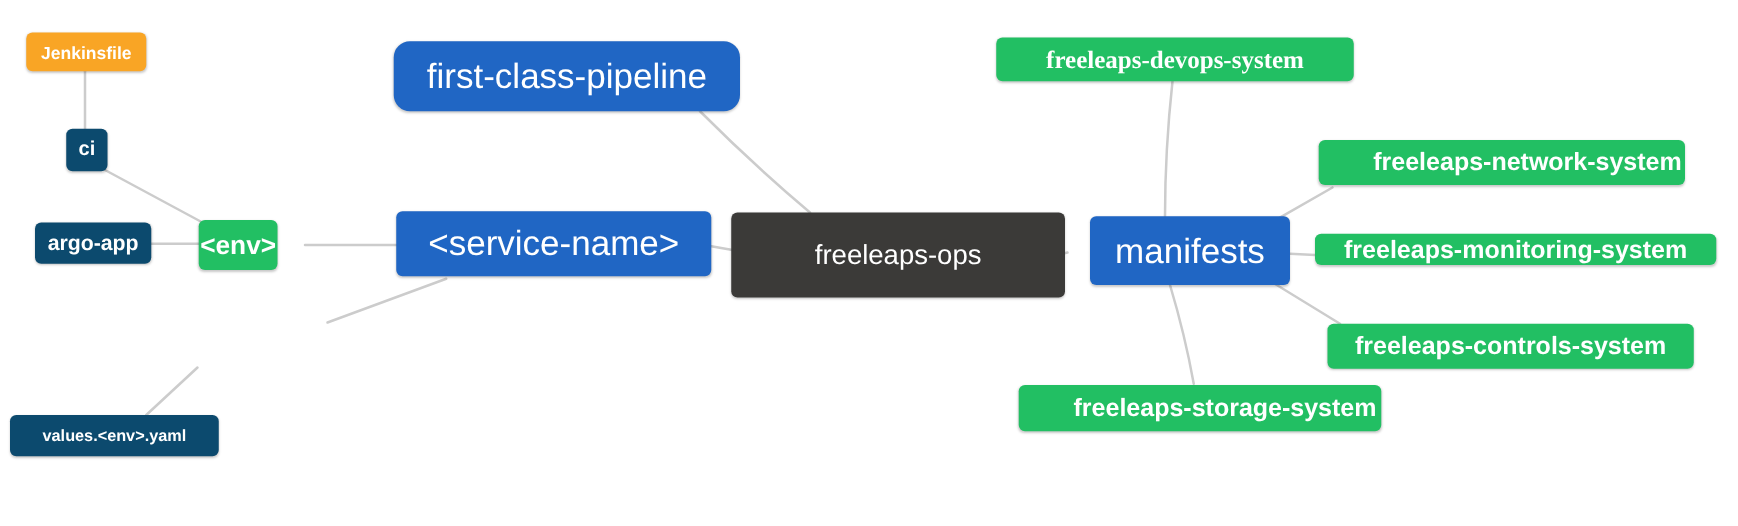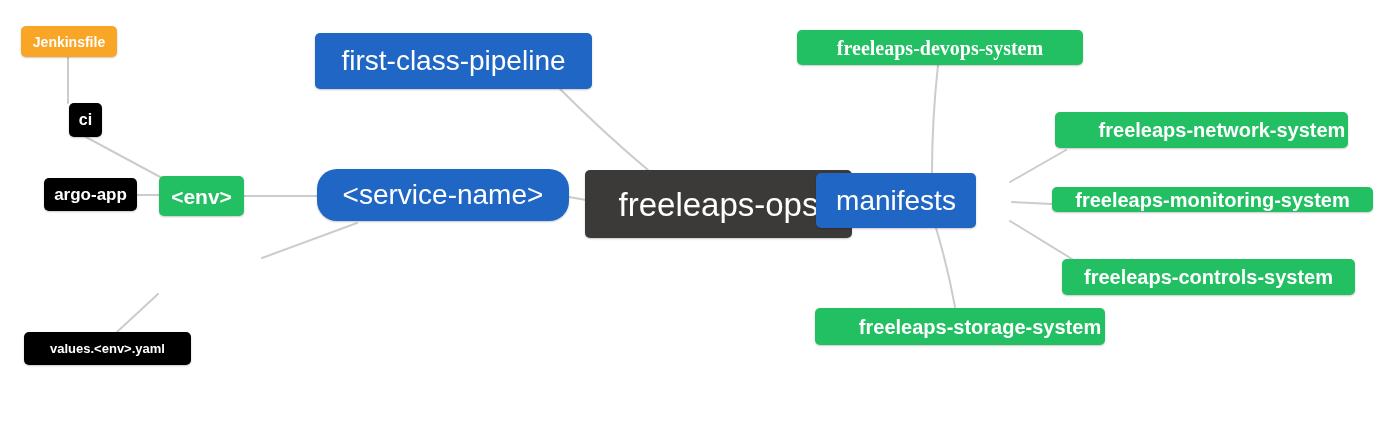--- a/index.html
+++ b/index.html
@@ -37,21 +37,21 @@
     white-space: nowrap;
     box-shadow: 0 1px 2px rgba(0,0,0,0.22);
     cursor: pointer;
     box-sizing: border-box;
     line-height: 1;
   }
   .c-root   { background: #3B3A38; font-weight: 400; }
   .c-blue   { background: #2066C4; font-weight: 400; }
   .c-green  { background: #22BF63; font-weight: 700; }
   .c-orange { background: #F9A525; font-weight: 700; }
-  .c-red    { background: #000000; font-weight: 700; margin-left: 16px; }
+  .c-red    { background: #0c4a6e; font-weight: 700; }
 </style>
 </head>
 <body>
 
 <div class="canvas">
 
   <svg class="edge-layer" viewBox="0 0 1390 421" xmlns="http://www.w3.org/2000/svg">
     <path d="M 68 57 L 68 103"></path>
     <path d="M 84 136 L 162 178"></path>
     <path d="M 121 195 L 159 195"></path>
@@ -67,32 +67,32 @@
     <path d="M 1010 221 L 1072 259"></path>
     <path d="M 936 228 Q 948 268 955 307"></path>
   </svg>
 
   <div class="node c-orange" style="left:21px;  top:26px;  width:96px;  height:31px; font-size:14px;">Jenkinsfile</div>
 
   <div class="node c-red" style="left:53px;  top:103px; width:33px;  height:34px; font-size:16px;">ci</div>
 
   <div class="node c-red" style="left:28px;  top:178px; width:93px;  height:33px; font-size:17px;">argo-app</div>
 
-  <div class="node c-green" style="left:159px; top:176px; width:85px;  height:40px; font-size:21px;">&lt;env&gt;</div>
+  <div class="node c-green" style="left:159px; top:176px; width:63px;  height:40px; font-size:21px;">&lt;env&gt;</div>
 
 
   <div class="node c-red" style="left:8px;   top:332px; width:167px; height:33px; font-size:13px;">values.&lt;env&gt;.yaml</div>
 
-  <div class="node c-blue" style="left:315px; top:33px;  width:277px; height:56px; font-size:28px;">first-class-pipeline</div>
+  <div class="node c-blue" style="left:315px; top:33px;  width:277px; height:56px; font-size:28px;border-radius:13px;">first-class-pipeline</div>
 
-  <div class="node c-blue" style="left:317px; top:169px; width:252px; height:52px; font-size:28px;border-radius:20px;">&lt;service-name&gt;</div>
+  <div class="node c-blue" style="left:317px; top:169px; width:252px; height:52px; font-size:28px;">&lt;service-name&gt;</div>
 
-  <div class="node c-root" style="left:585px; top:170px; width:267px; height:68px; font-size:33px;">freeleaps-ops</div>
+  <div class="node c-root" style="left:585px; top:170px; width:267px; height:68px; font-size:22px;">freeleaps-ops</div>
 
-  <div class="node c-blue" style="left:816px; top:173px; width:160px; height:55px; font-size:28px;">manifests</div>
+  <div class="node c-blue" style="left:872px; top:173px; width:160px; height:55px; font-size:28px;">manifests</div>
 
   <div class="node c-green" style="left:797px;  top:30px;  width:286px; height:35px; font-size:20px;font-family:Liberation Serif, serif;">freeleaps-devops-system</div>
 
   <div class="node c-green" style="left:1055px; top:112px; width:293px; height:36px; font-size:20px;padding-left:41px;">freeleaps-network-system</div>
 
   <div class="node c-green" style="left:1052px; top:187px; width:321px; height:25px; font-size:20px;">freeleaps-monitoring-system</div>
 
   <div class="node c-green" style="left:1062px; top:259px; width:293px; height:36px; font-size:20px;">freeleaps-controls-system</div>
 
   <div class="node c-green" style="left:815px;  top:308px; width:290px; height:37px; font-size:20px;padding-left:40px;">freeleaps-storage-system</div>

